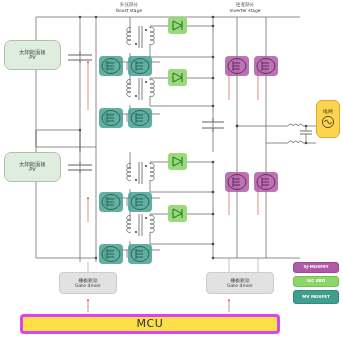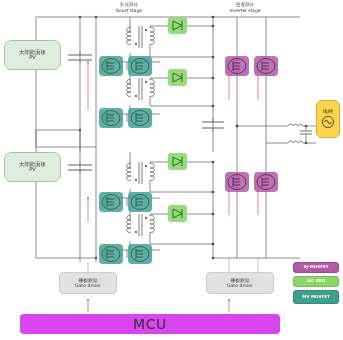--- a/index.html
+++ b/index.html
@@ -20,22 +20,22 @@
   .pv-box .cn{font-size:5.4px;}
   .pv-box .en{font-size:5.2px;font-style:italic;}
 
   .grid-box{background:#fcd450;border:1px solid #d6ae2e;border-radius:6px;
             color:#4a3c10;font-size:5px;}
 
   .gd-box{background:#e2e2e2;border:1px solid #cccccc;border-radius:4px;
           color:#3a3a3a;font-size:4.8px;}
   .gd-box .en{font-size:4.6px;}
 
-  .mcu-box{background:#d946ef;border:3px solid #d946ef;border-radius:4px;
-           color:#2e2e2e;font-size:14px;letter-spacing:.6px;}
+  .mcu-box{background:#fde047;border:3px solid #d946ef;border-radius:4px;
+           color:#2e2e2e;font-size:11px;letter-spacing:.6px;}
 
   .stage-label{position:absolute;text-align:center;color:#3b3b3b;
                font-size:4.6px;line-height:1.2;}
   .stage-label .en{font-size:4.4px;}
 
   .legend{position:absolute;display:flex;flex-direction:column;gap:3px;}
   .legend-chip{width:46px;box-sizing:border-box;border-radius:3px;
                display:flex;align-items:center;justify-content:center;
                text-align:center;color:#ffffff;font-size:4.1px;
                line-height:1.05;padding:2px 1px;font-weight:bold;}

